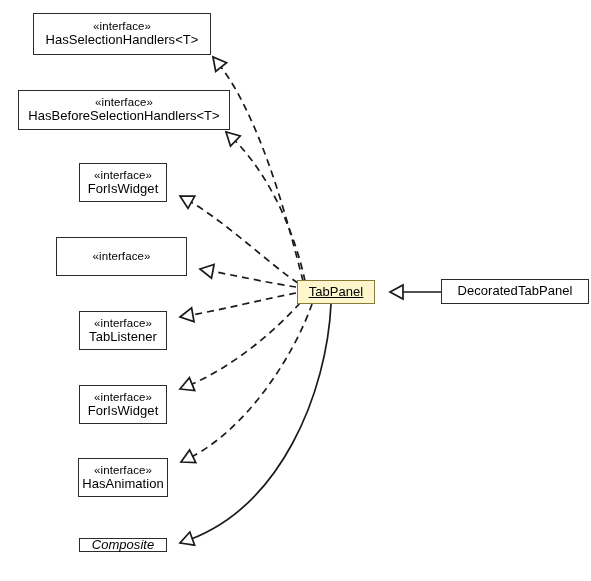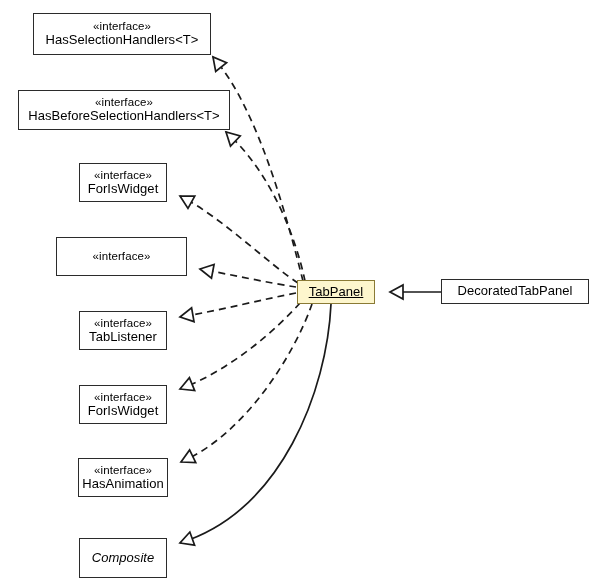--- a/index.html
+++ b/index.html
@@ -131,21 +131,21 @@
   <div class="node" style="left:79px; top:385px; width:88px; height:39px;">
     <div class="stereotype">«interface»</div>
     <div class="nodename">ForIsWidget</div>
   </div>
 
   <div class="node" style="left:78px; top:458px; width:90px; height:39px;">
     <div class="stereotype">«interface»</div>
     <div class="nodename">HasAnimation</div>
   </div>
 
-  <div class="node single-line" style="left:79px; top:538px; width:88px; height:40px;">
+  <div class="node single-line" style="left:79px; top:538px; width:88px; height:14px;">
     <div class="nodename italic">Composite</div>
   </div>
 
   <div class="node single-line highlight" style="left:297px; top:280px; width:78px; height:24px;text-decoration:underline;">
     <div class="nodename">TabPanel</div>
   </div>
 
   <div class="node single-line" style="left:441px; top:279px; width:148px; height:25px;">
     <div class="nodename">DecoratedTabPanel</div>
   </div>

